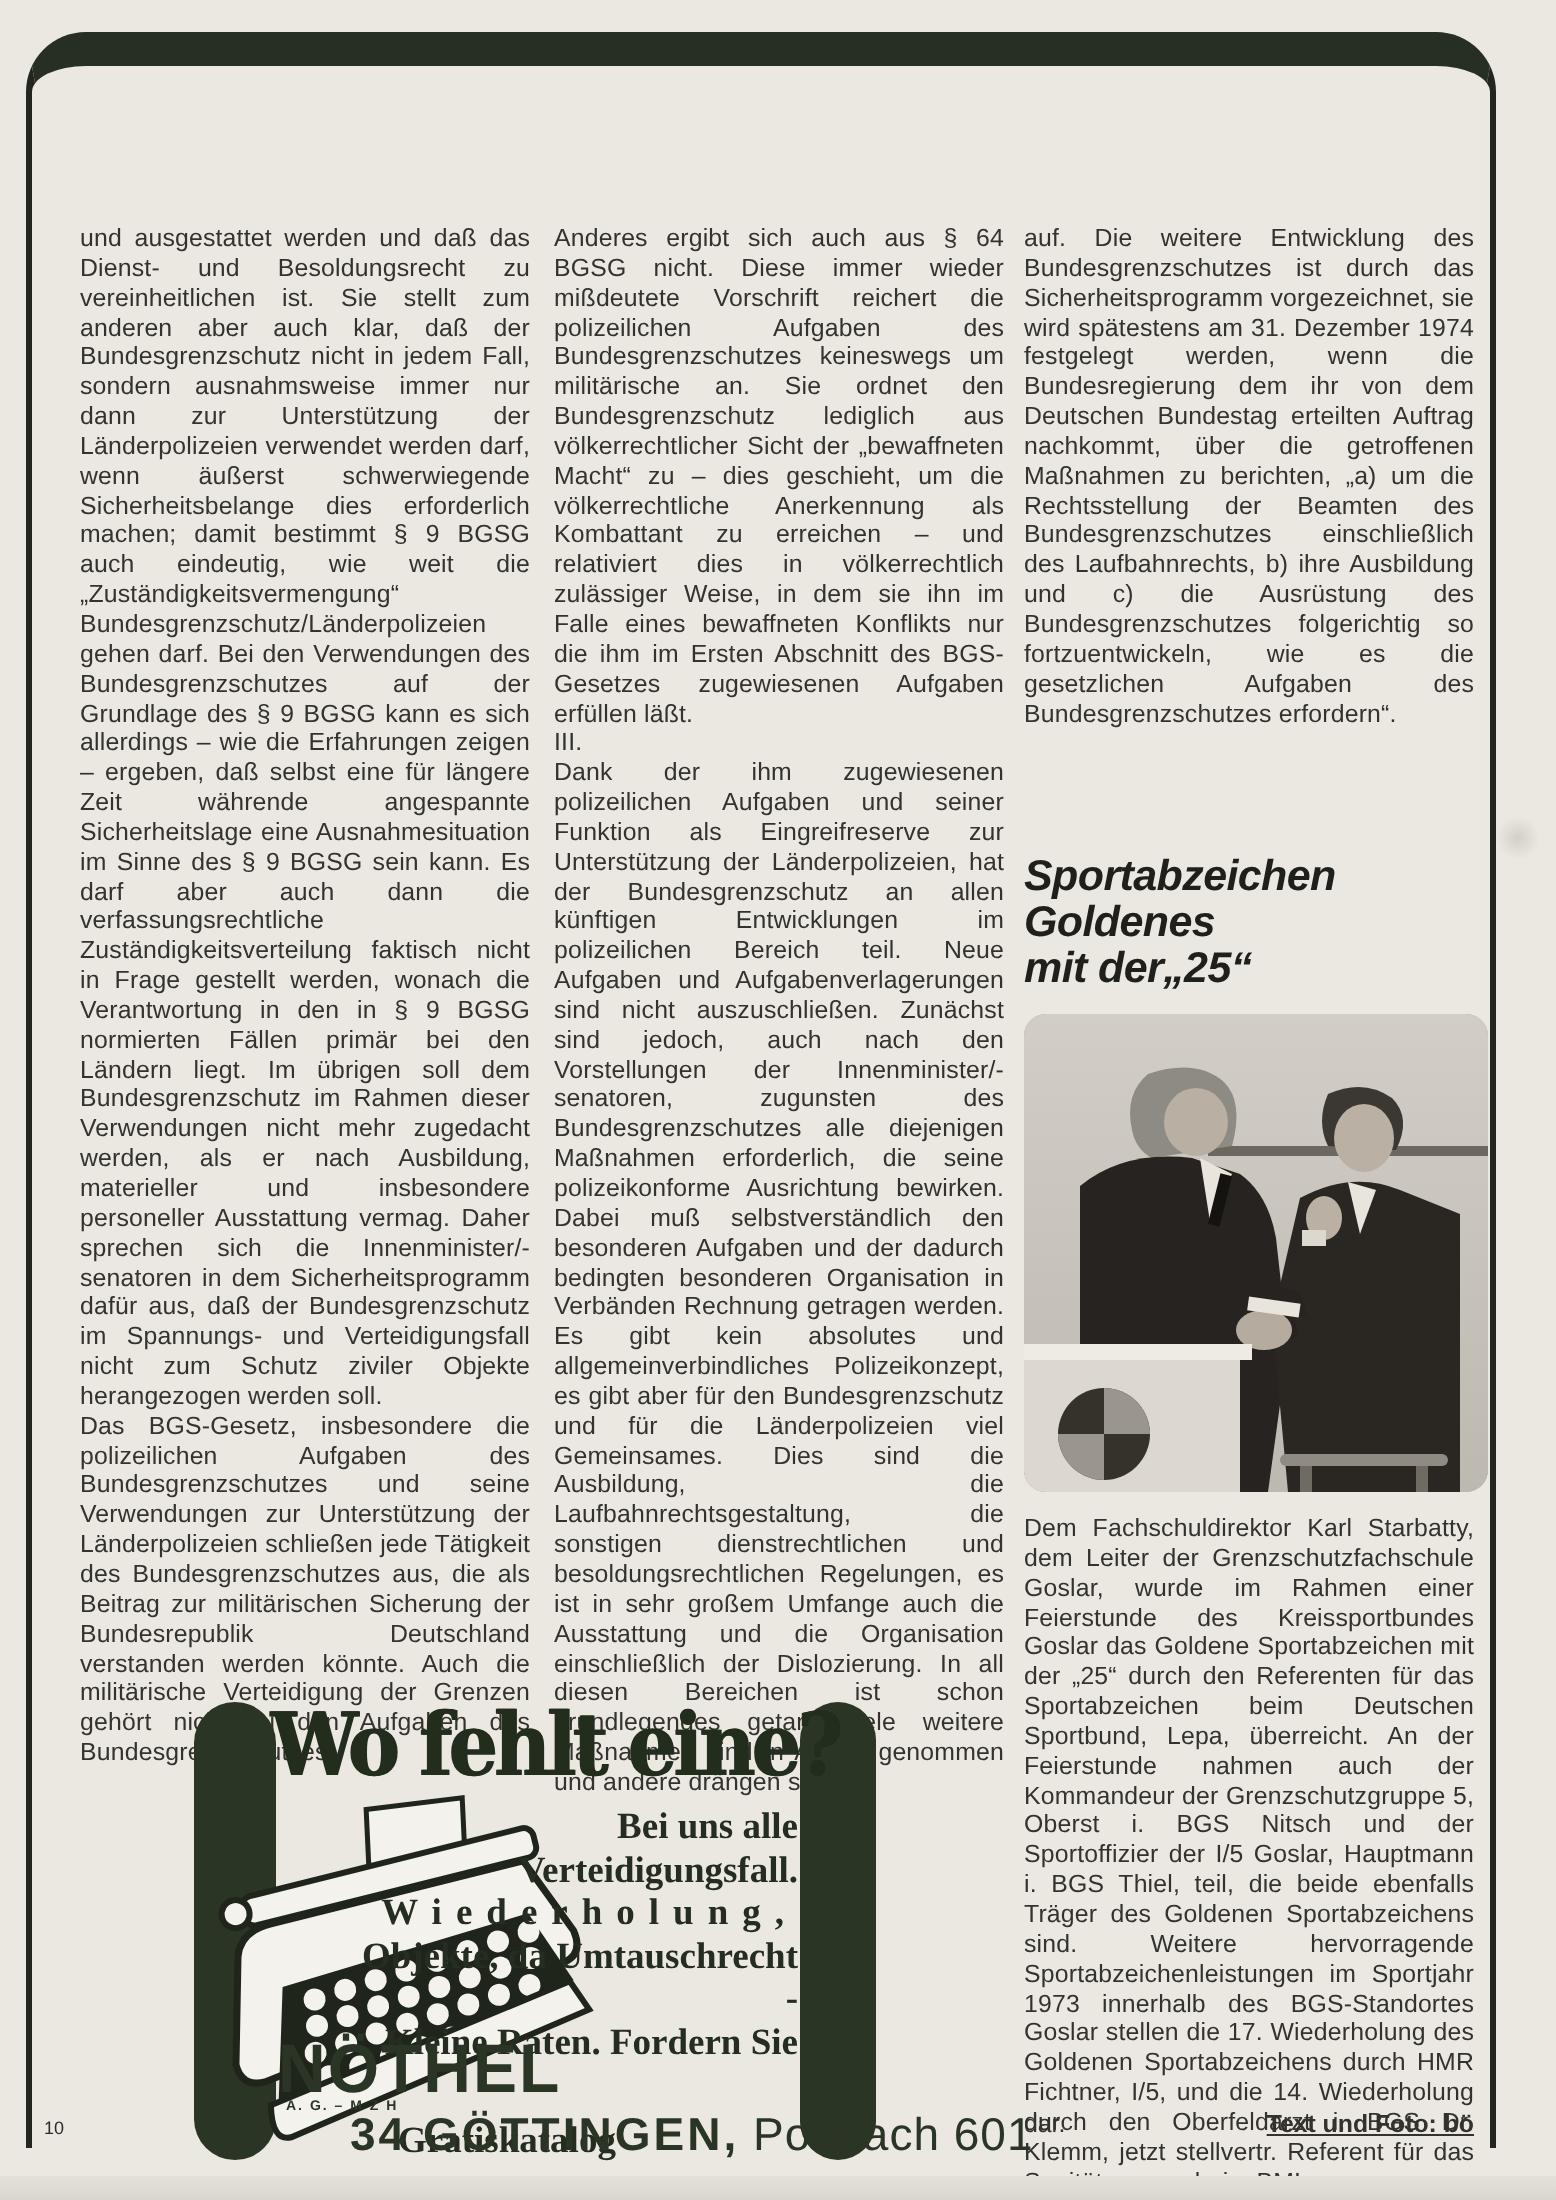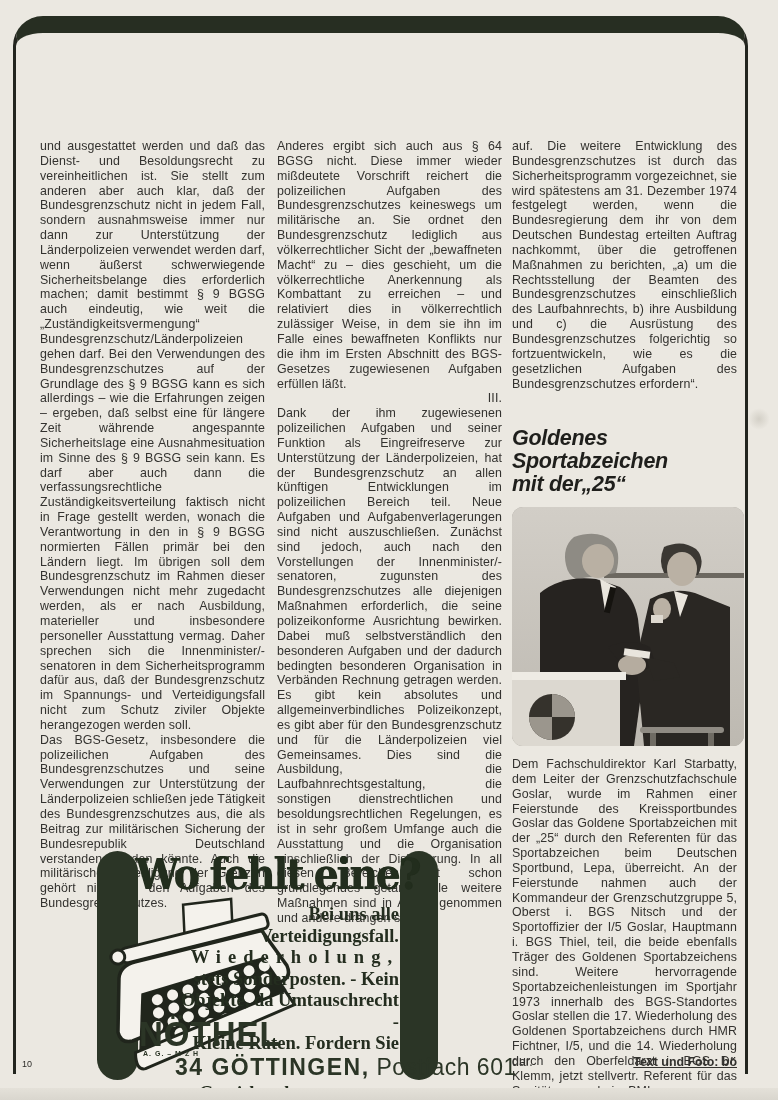--- a/index.html
+++ b/index.html
@@ -23,29 +23,29 @@
     position:absolute;left:0;bottom:0;width:778px;height:12px;
     background:linear-gradient(#e4e1d9,#d9d6ce);
   }
   .smudge{position:absolute;border-radius:50%;pointer-events:none;}
   .smudge.a{left:748px;top:408px;width:22px;height:22px;
     background:radial-gradient(circle,rgba(140,135,120,.25),rgba(140,135,120,0) 70%);}
   .smudge.b{left:700px;top:718px;width:26px;height:26px;
     background:radial-gradient(circle,rgba(140,135,120,.22),rgba(140,135,120,0) 70%);}
 
   .col{
-    position:absolute;top:139px;width:225px;
+    position:absolute;top:112px;width:225px;
     font-size:12.4px;line-height:14.85px;color:#33322f;
     text-align:justify;letter-spacing:.1px;
   }
   .col p{margin:0;}
   .col1{left:40px;}
   .col2{left:277px;}
   .col3{left:512px;}
-  .sec-num{text-align:right;margin:2px 0 2px 0;}
+  .sec-num{text-align:left;margin:2px 0 2px 0;}
 
   .sport-title{
     position:absolute;left:512px;top:427px;width:240px;
     font-size:21.5px;font-weight:bold;font-style:italic;
     line-height:23px;color:#1f1f1c;letter-spacing:-.3px;
   }
   .photo{
     position:absolute;left:512px;top:507px;width:232px;height:239px;
     border-radius:11px;overflow:hidden;background:#c9c5be;
     box-shadow:0 0 0 1px rgba(60,58,52,.25) inset;
@@ -125,22 +125,22 @@
   <p>Anderes ergibt sich auch aus § 64 BGSG nicht. Diese immer wieder mißdeutete Vorschrift reichert die polizeilichen Aufgaben des Bundesgrenzschutzes keineswegs um militärische an. Sie ordnet den Bundesgrenzschutz lediglich aus völkerrechtlicher Sicht der „bewaffneten Macht“ zu – dies geschieht, um die völkerrechtliche Anerkennung als Kombattant zu erreichen – und relativiert dies in völkerrechtlich zulässiger Weise, in dem sie ihn im Falle eines bewaffneten Konflikts nur die ihm im Ersten Abschnitt des BGS-Gesetzes zugewiesenen Aufgaben erfüllen läßt.</p>
   <p class="sec-num">III.</p>
   <p>Dank der ihm zugewiesenen polizeilichen Aufgaben und seiner Funktion als Eingreifreserve zur Unterstützung der Länderpolizeien, hat der Bundesgrenzschutz an allen künftigen Entwicklungen im polizeilichen Bereich teil. Neue Aufgaben und Aufgabenverlagerungen sind nicht auszuschließen. Zunächst sind jedoch, auch nach den Vorstellungen der Innenminister/-senatoren, zugunsten des Bundesgrenzschutzes alle diejenigen Maßnahmen erforderlich, die seine polizeikonforme Ausrichtung bewirken. Dabei muß selbstverständlich den besonderen Aufgaben und der dadurch bedingten besonderen Organisation in Verbänden Rechnung getragen werden. Es gibt kein absolutes und allgemeinverbindliches Polizeikonzept, es gibt aber für den Bundesgrenzschutz und für die Länderpolizeien viel Gemeinsames. Dies sind die Ausbildung, die Laufbahnrechtsgestaltung, die sonstigen dienstrechtlichen und besoldungsrechtlichen Regelungen, es ist in sehr großem Umfange auch die Ausstattung und die Organisation einschließlich der Dislozierung. In all diesen Bereichen ist schon grundlegendes getan, viele weitere Maßnahmen sind in Angriff genommen und andere drängen sich</p>
 </div>
 
 <div class="col col3">
   <p>auf. Die weitere Entwicklung des Bundesgrenzschutzes ist durch das Sicherheitsprogramm vorgezeichnet, sie wird spätestens am 31. Dezember 1974 festgelegt werden, wenn die Bundesregierung dem ihr von dem Deutschen Bundestag erteilten Auftrag nachkommt, über die getroffenen Maßnahmen zu berichten, „a) um die Rechtsstellung der Beamten des Bundesgrenzschutzes einschließlich des Laufbahnrechts, b) ihre Ausbildung und c) die Ausrüstung des Bundesgrenzschutzes folgerichtig so fortzuentwickeln, wie es die gesetzlichen Aufgaben des Bundesgrenzschutzes erfordern“.</p>
 </div>
 
 <div class="sport-title">
+  <div>Sportabzeichen</div>
   <div>Goldenes</div>
-  <div>Sportabzeichen</div>
   <div>mit der„25“</div>
 </div>
 
 <div class="photo">
   <svg width="232" height="239" viewBox="0 0 232 239">
     <defs>
       <linearGradient id="wall" x1="0" y1="0" x2="0" y2="1">
         <stop offset="0" stop-color="#d2cec7"></stop>
           <stop offset="1" stop-color="#bdb9b1"></stop>
       </linearGradient>
@@ -238,21 +238,20 @@
 
       <path d="M38 140 l160 -24 6 16 -160 26 q-10 0 -6 -18z" fill="#f4f2ec" stroke="#20251c" stroke-width="3"></path>
     </g>
   </svg>
 
   <div class="ad-headline">Wo fehlt eine?</div>
 
   <div class="ad-copy">
     <div>Bei uns alle Verteidigungsfall.</div>
     <div class="sp">Wiederholung,</div>
-    <div>stets Sonderposten.  - Kein</div>
     <div>Objekte, da Umtauschrecht -</div>
     <div>Kleine Raten.  Fordern Sie</div>
     <div class="last">Gratiskatalog</div>
   </div>
 
   <div class="ad-brand">NÖTHEL</div>
   <div class="ad-brand-sub">A. G. – M Z H</div>
   <div class="ad-address">
     <span class="bold">34 GÖTTINGEN,</span><span class="light"> Postfach 601</span>
   </div>

